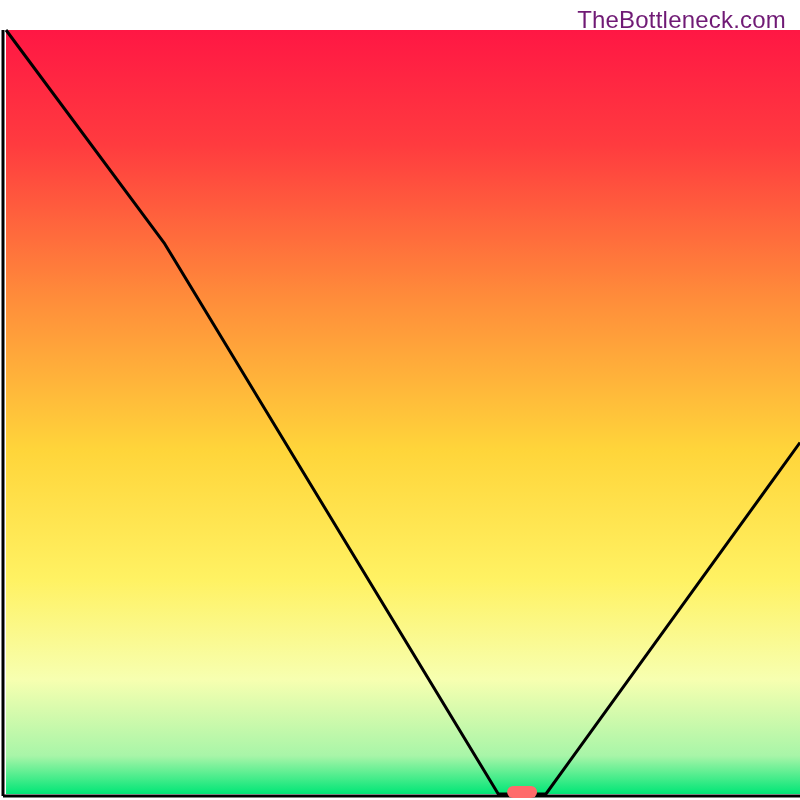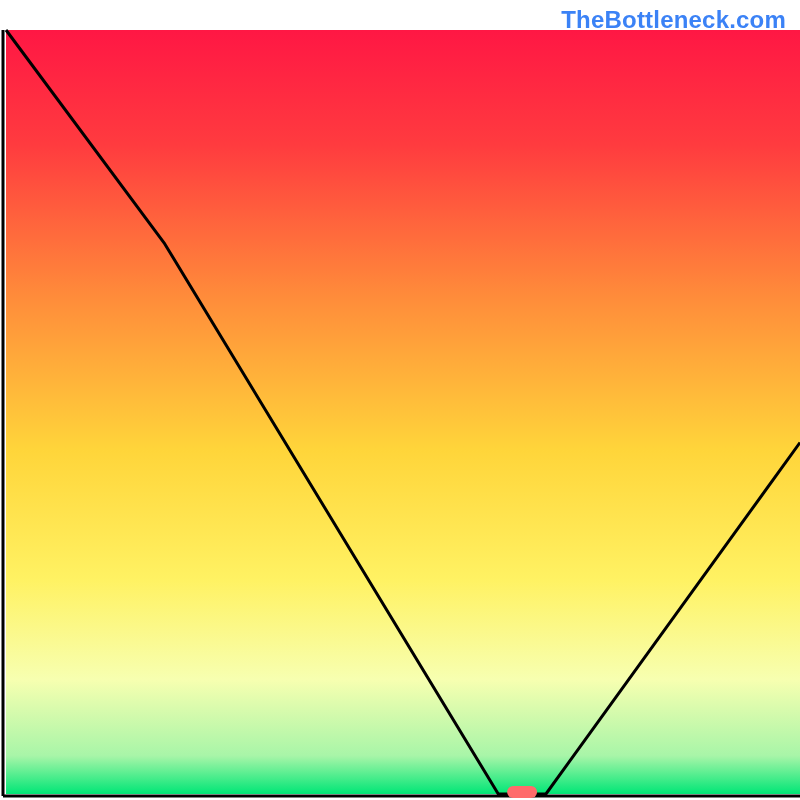--- a/index.html
+++ b/index.html
@@ -14,22 +14,22 @@
     position: relative;
     width: 800px;
     height: 800px;
     background: #fff;
   }
   .watermark {
     position: absolute;
     top: 6px;
     right: 14px;
     font-size: 24px;
-    font-weight: 700;
-    color: #3b82f6;
+    font-weight: 400;
+    color: #701a75;
     letter-spacing: 0.2px;
     z-index: 3;
   }
   svg {
     display: block;
   }
 </style>
 </head>
 <body>
 

